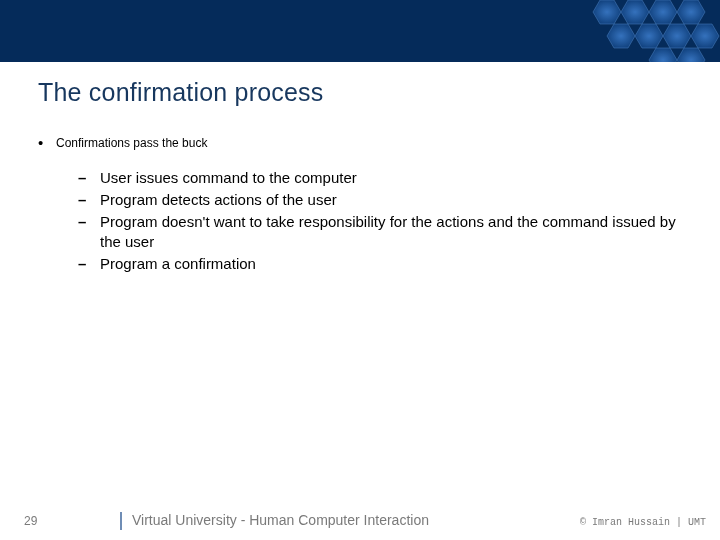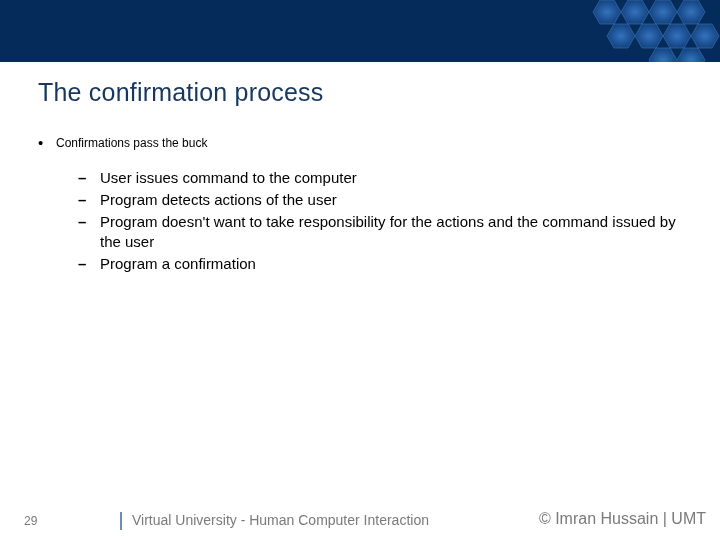--- a/index.html
+++ b/index.html
@@ -13,21 +13,21 @@
   .bullet-dot { width: 18px; flex: 0 0 18px; font-size: 15px; line-height: 22px; text-align: left; }
   .bullet-text { font-size: 12px; line-height: 22px; }
   .sub-list { margin-left: 40px; }
   .sub-row { display: flex; align-items: flex-start; margin-bottom: 2px; }
   .sub-dash { width: 22px; flex: 0 0 22px; font-size: 15px; line-height: 20px; font-weight: 700; }
   .sub-text { font-size: 15px; line-height: 20px; font-weight: 400; }
   .footer { position: absolute; left: 0; bottom: 12px; width: 720px; height: 22px; }
   .page-num { position: absolute; left: 24px; bottom: 0; font-size: 12px; color: #7a7a7a; }
   .footer-divider { position: absolute; left: 120px; bottom: -2px; width: 2px; height: 18px; background: #6f8db5; }
   .footer-center { position: absolute; left: 132px; bottom: 0; font-size: 14px; color: #7a7a7a; }
-  .footer-right { position: absolute; right: 14px; bottom: 0; font-size: 16px; color: #7a7a7a; }
+  .footer-right { position: absolute; right: 14px; bottom: 0; font-size: 10px; color: #7a7a7a; font-family: Liberation Mono, monospace; }
 </style>
 </head>
 <body>
 
 <div class="slide">
 
   <div class="header-band"></div>
 
   <div class="corner-gfx">
     <svg width="140" height="62" viewBox="0 0 140 62">

